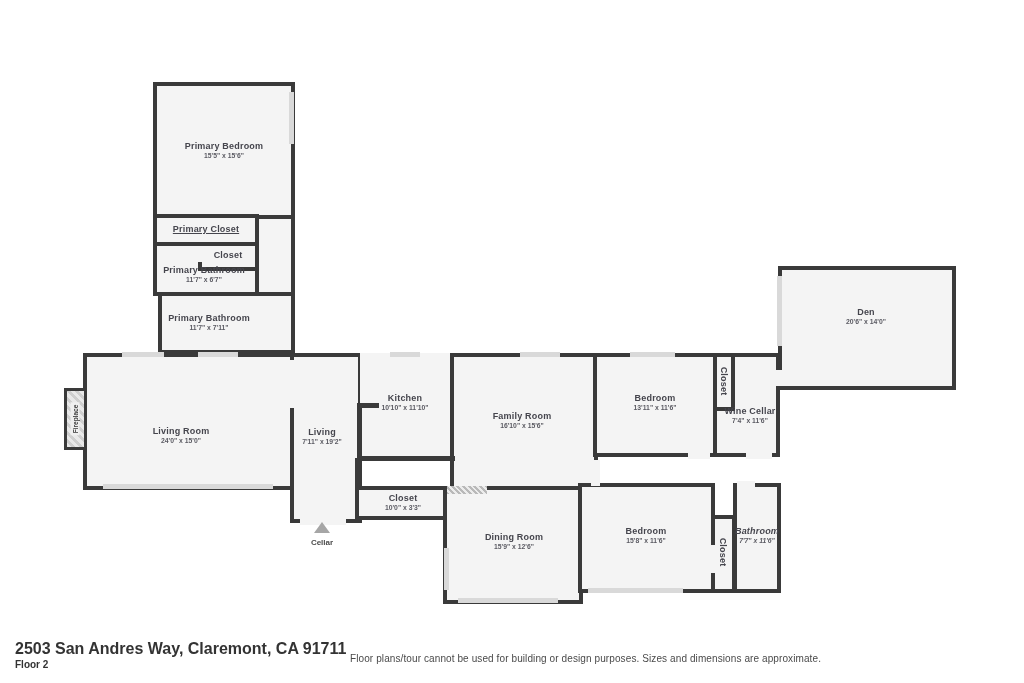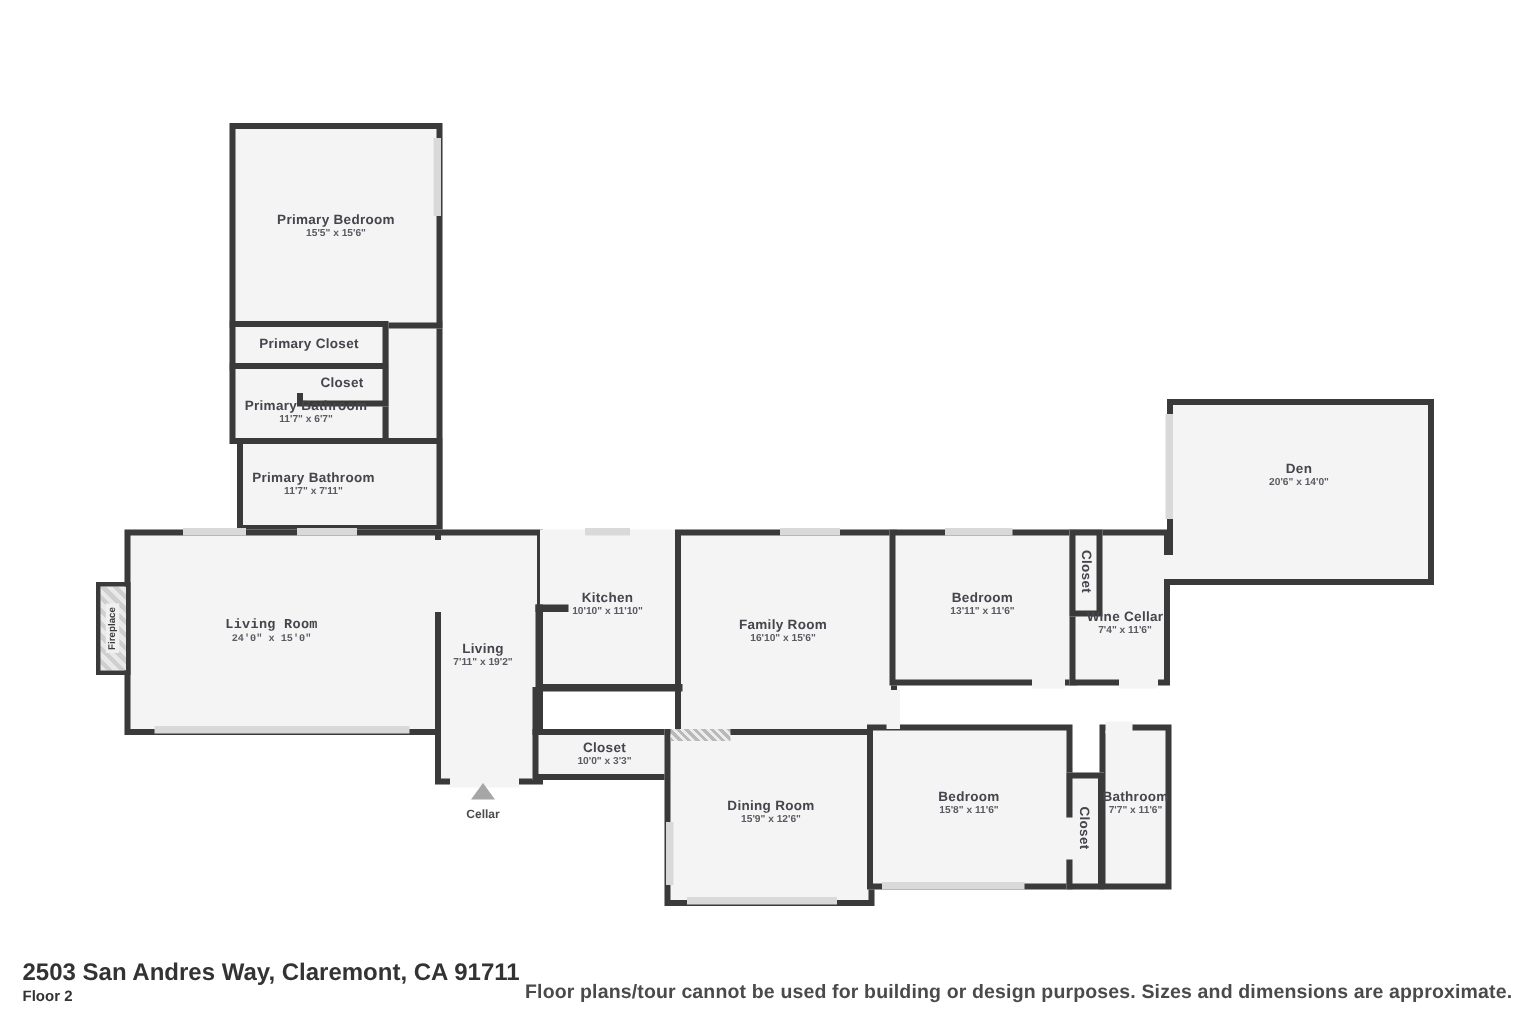--- a/index.html
+++ b/index.html
@@ -18,55 +18,55 @@
   .fireplace{position:absolute;border:3px solid #3a3a3a;box-sizing:border-box;z-index:5;
              background:repeating-linear-gradient(45deg,#e9e9e9 0 3px,#cfcfcf 3px 6px);}
   .fireplace-label{position:absolute;transform:translate(-50%,-50%) rotate(-90deg);font-size:6.5px;
                    font-weight:600;color:#3c3c3c;z-index:6;background:#f0f0f0;padding:1px 2px;}
   .entry-arrow{position:absolute;width:0;height:0;border-left:8px solid transparent;
                border-right:8px solid transparent;border-bottom:11px solid #a6a6a6;
                transform:translateX(-50%);z-index:6;}
   .entry-label{position:absolute;transform:translateX(-50%);font-size:8px;font-weight:600;color:#4b4b4b;z-index:6;}
   .footer-address{position:absolute;left:15px;top:640px;font-size:16px;font-weight:700;color:#333;}
   .footer-floor{position:absolute;left:15px;top:659px;font-size:10px;font-weight:700;color:#333;}
-  .disclaimer{position:absolute;left:350px;top:653px;font-size:13px;font-weight:700;color:#4a4a4a;letter-spacing:.1px;}
+  .disclaimer{position:absolute;left:350px;top:653px;font-size:10px;font-weight:400;color:#4a4a4a;letter-spacing:.1px;}
 </style>
 </head>
 <body>
 
 <div class="canvas">
   <div class="footer-address">2503 San Andres Way, Claremont, CA 91711</div>
   <div class="footer-floor">Floor 2</div>
   <div class="disclaimer">Floor plans/tour cannot be used for building or design purposes. Sizes and dimensions are approximate.</div>
 <div class="room" style="left: 255px; top: 214px; width: 40px; height: 145px;"></div>
     <div class="room" style="left: 153px; top: 82px; width: 142px; height: 137px;"></div>
     <div class="room-label" style="left: 224px; top: 150px;">
       <div class="room-name">Primary Bedroom</div>
       <div class="room-dims">15'5" x 15'6"</div>
     </div>
     <div class="room" style="left: 153px; top: 214px; width: 106px; height: 33px;"></div>
-    <div class="room-label" style="left: 206px; top: 229px;">
+    <div class="room-label" style="left: 206px; top: 229px; text-decoration: underline;">
       <div class="room-name">Primary Closet</div>
     </div>
     <div class="room" style="left: 153px; top: 242px; width: 106px; height: 54px;"></div>
     <div class="room-label" style="left: 204px; top: 274px;">
       <div class="room-name">Primary Bathroom</div>
       <div class="room-dims">11'7" x 6'7"</div>
     </div>
     <div class="room" style="left: 198px; top: 242px; width: 61px; height: 29px;"></div>
     <div class="room-label" style="left: 228px; top: 255px;">
       <div class="room-name">Closet</div>
     </div>
     <div class="room" style="left: 158px; top: 292px; width: 137px; height: 62px;"></div>
     <div class="room-label" style="left: 209px; top: 322px;">
       <div class="room-name">Primary Bathroom</div>
       <div class="room-dims">11'7" x 7'11"</div>
     </div>
     <div class="room" style="left: 83px; top: 353px; width: 212px; height: 137px;"></div>
-    <div class="room-label" style="left: 181px; top: 421px; font-family: Liberation Mono, monospace;">
+    <div class="room-label" style="left: 181px; top: 435px;">
       <div class="room-name">Living Room</div>
       <div class="room-dims">24'0" x 15'0"</div>
     </div>
     <div class="room" style="left: 290px; top: 353px; width: 72px; height: 170px;"></div>
     <div class="room-label" style="left: 322px; top: 436px;">
       <div class="room-name">Living</div>
       <div class="room-dims">7'11" x 19'2"</div>
     </div>
     <div class="room noborder" style="left: 360px; top: 353px; width: 95px; height: 107px;"></div>
     <div class="room-label" style="left: 405px; top: 402px;">
@@ -106,21 +106,21 @@
     <div class="room-label" style="left: 514px; top: 541px;">
       <div class="room-name">Dining Room</div>
       <div class="room-dims">15'9" x 12'6"</div>
     </div>
     <div class="room" style="left: 578px; top: 483px; width: 137px; height: 110px;"></div>
     <div class="room-label" style="left: 646px; top: 535px;">
       <div class="room-name">Bedroom</div>
       <div class="room-dims">15'8" x 11'6"</div>
     </div>
     <div class="room" style="left: 733px; top: 483px; width: 48px; height: 110px;"></div>
-    <div class="room-label" style="left: 757px; top: 535px;">
+    <div class="room-label" style="left: 757px; top: 535px; font-style: italic;">
       <div class="room-name">Bathroom</div>
       <div class="room-dims">7'7" x 11'6"</div>
     </div>
     <div class="room" style="left: 711px; top: 515px; width: 25px; height: 78px;"></div>
     <div class="room-label rot" style="left: 723px; top: 552px;">
       <div class="room-name">Closet</div>
     </div>
     <div class="wall" style="left: 357px; top: 403px; width: 5px; height: 58px;"></div>
     <div class="wall" style="left: 357px; top: 403px; width: 22px; height: 5px;"></div>
     <div class="wall" style="left: 360px; top: 456px; width: 95px; height: 5px;"></div>

